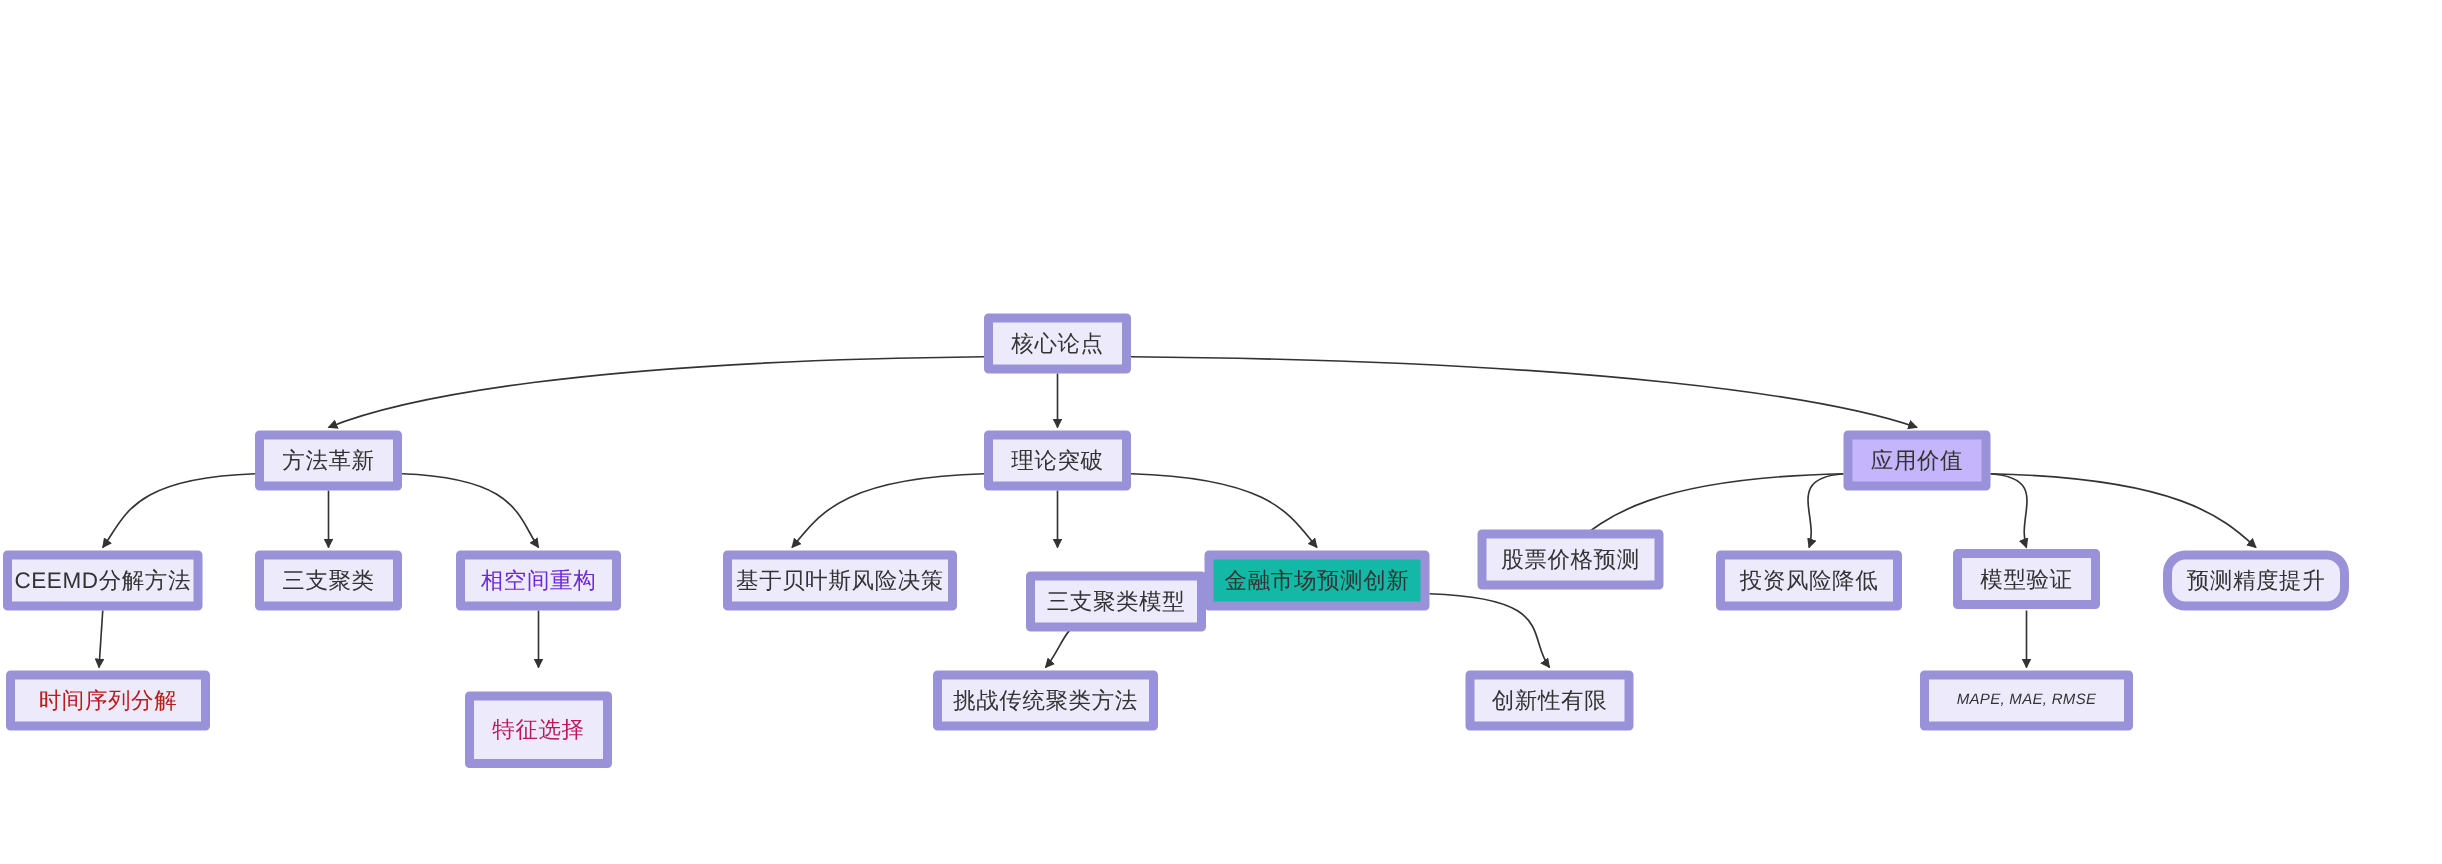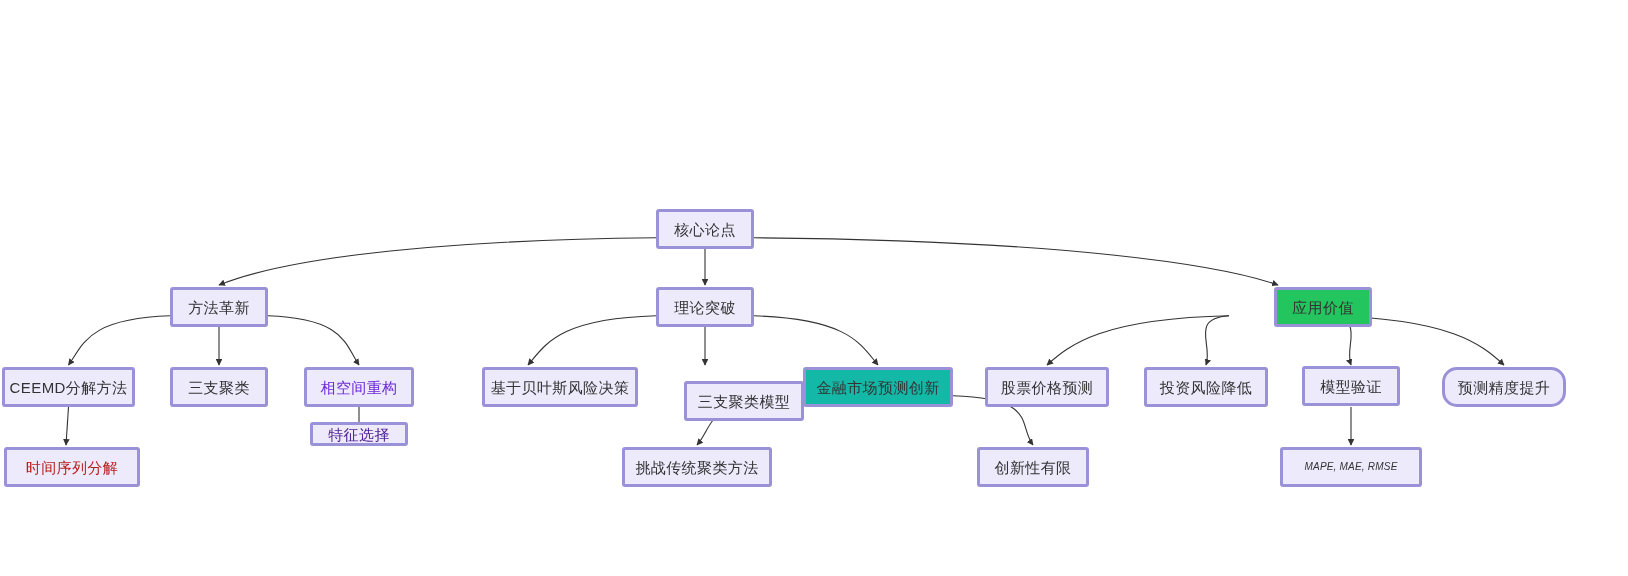--- a/index.html
+++ b/index.html
@@ -7,21 +7,21 @@
     width:1628px;height:576px;background:#ffffff;
     font-family:"Liberation Sans","DejaVu Sans",sans-serif;
     overflow:hidden;position:relative;
   }
   #diagram{position:absolute;left:0;top:0;width:1628px;height:576px;}
   .edges{position:absolute;left:0;top:0;width:1628px;height:576px;}
   .node{
     position:absolute;
     box-sizing:border-box;
     background:#ECEAFB;
-    border:3px solid #b91c1c;
+    border:6px solid #b91c1c;
     border-radius:3px;
     display:flex;align-items:center;justify-content:center;
     color:#333333;
     font-size:15px;
     line-height:1;
     letter-spacing:0.4px;
     white-space:nowrap;
     z-index:2;
     text-align:center;
   }
@@ -61,57 +61,57 @@
   <div id="node-layer">
       <div class="node" style="left: 656px; top: 209px; width: 98px; height: 40px; background: rgb(236, 234, 251); border-color: rgb(154, 146, 216); color: rgb(51, 51, 51);">
         <span>核心论点</span>
       </div>
       <div class="node" style="left: 170px; top: 287px; width: 98px; height: 40px; background: rgb(236, 234, 251); border-color: rgb(154, 146, 216); color: rgb(51, 51, 51);">
         <span>方法革新</span>
       </div>
       <div class="node" style="left: 656px; top: 287px; width: 98px; height: 40px; background: rgb(236, 234, 251); border-color: rgb(154, 146, 216); color: rgb(51, 51, 51);">
         <span>理论突破</span>
       </div>
-      <div class="node" style="left: 1229px; top: 287px; width: 98px; height: 40px; background: #22c55e; border-color: rgb(154, 146, 216); color: rgb(51, 51, 51); margin-left: 45px;">
+      <div class="node" style="left: 1229px; top: 287px; width: 98px; height: 40px; background: #c4b5fd; border-color: rgb(154, 146, 216); color: rgb(51, 51, 51);">
         <span>应用价值</span>
       </div>
       <div class="node" style="left: 2px; top: 367px; width: 133px; height: 40px; background: rgb(236, 234, 251); border-color: rgb(154, 146, 216); color: rgb(51, 51, 51);">
         <span>CEEMD分解方法</span>
       </div>
       <div class="node" style="left: 170px; top: 367px; width: 98px; height: 40px; background: rgb(236, 234, 251); border-color: rgb(154, 146, 216); color: rgb(51, 51, 51);">
         <span>三支聚类</span>
       </div>
       <div class="node" style="left: 304px; top: 367px; width: 110px; height: 40px; background: rgb(236, 234, 251); border-color: rgb(154, 146, 216); color: #6d28d9;">
         <span>相空间重构</span>
       </div>
       <div class="node" style="left: 450px; top: 367px; width: 156px; height: 40px; background: rgb(236, 234, 251); border-color: rgb(154, 146, 216); color: rgb(51, 51, 51); margin-left: 32px;">
         <span>基于贝叶斯风险决策</span>
       </div>
       <div class="node" style="left: 684px; top: 367px; width: 120px; height: 40px; background: rgb(236, 234, 251); border-color: rgb(154, 146, 216); color: rgb(51, 51, 51); margin-top: 14px;">
         <span>三支聚类模型</span>
       </div>
       <div class="node" style="left: 803px; top: 367px; width: 150px; height: 40px; background: #14b8a6; border-color: rgb(154, 146, 216); color: rgb(51, 51, 51);">
         <span>金融市场预测创新</span>
       </div>
-      <div class="node" style="left: 985px; top: 367px; width: 124px; height: 40px; background: rgb(236, 234, 251); border-color: rgb(154, 146, 216); color: rgb(51, 51, 51);">
+      <div class="node" style="left: 985px; top: 353px; width: 124px; height: 40px; background: rgb(236, 234, 251); border-color: rgb(154, 146, 216); color: rgb(51, 51, 51);">
         <span>股票价格预测</span>
       </div>
       <div class="node" style="left: 1144px; top: 367px; width: 124px; height: 40px; background: rgb(236, 234, 251); border-color: rgb(154, 146, 216); color: rgb(51, 51, 51);">
         <span>投资风险降低</span>
       </div>
       <div class="node" style="left: 1302px; top: 366px; width: 98px; height: 40px; background: rgb(236, 234, 251); border-color: rgb(154, 146, 216); color: rgb(51, 51, 51);">
         <span>模型验证</span>
       </div>
       <div class="node" style="left: 1442px; top: 367px; width: 124px; height: 40px; background: rgb(236, 234, 251); border-color: rgb(154, 146, 216); color: rgb(51, 51, 51); border-radius: 15px;">
         <span>预测精度提升</span>
       </div>
       <div class="node" style="left: 4px; top: 447px; width: 136px; height: 40px; background: rgb(236, 234, 251); border-color: rgb(154, 146, 216); color: #b91c1c;">
         <span>时间序列分解</span>
       </div>
-      <div class="node" style="left: 310px; top: 422px; width: 98px; height: 24px; background: rgb(236, 234, 251); border-color: rgb(154, 146, 216); color: #4c1d95;">
+      <div class="node" style="left: 310px; top: 461px; width: 98px; height: 51px; background: rgb(236, 234, 251); border-color: rgb(154, 146, 216); color: #be185d;">
         <span>特征选择</span>
       </div>
       <div class="node" style="left: 622px; top: 447px; width: 150px; height: 40px; background: rgb(236, 234, 251); border-color: rgb(154, 146, 216); color: rgb(51, 51, 51);">
         <span>挑战传统聚类方法</span>
       </div>
       <div class="node" style="left: 977px; top: 447px; width: 112px; height: 40px; background: rgb(236, 234, 251); border-color: rgb(154, 146, 216); color: rgb(51, 51, 51);">
         <span>创新性有限</span>
       </div>
       <div class="node latin" style="left: 1280px; top: 447px; width: 142px; height: 40px; background: rgb(236, 234, 251); border-color: rgb(154, 146, 216); color: rgb(51, 51, 51);">
         <span>MAPE, MAE, RMSE</span>

